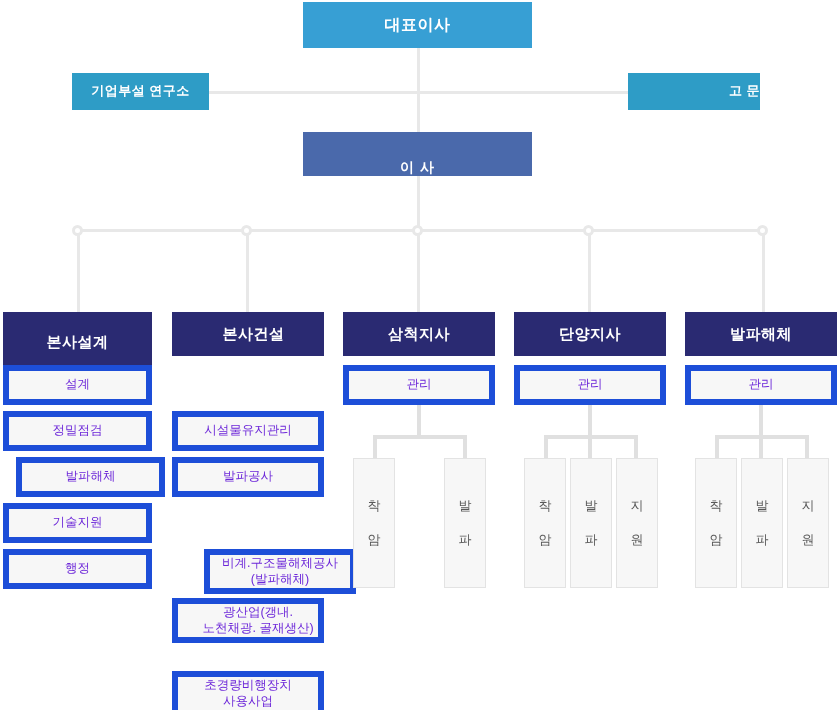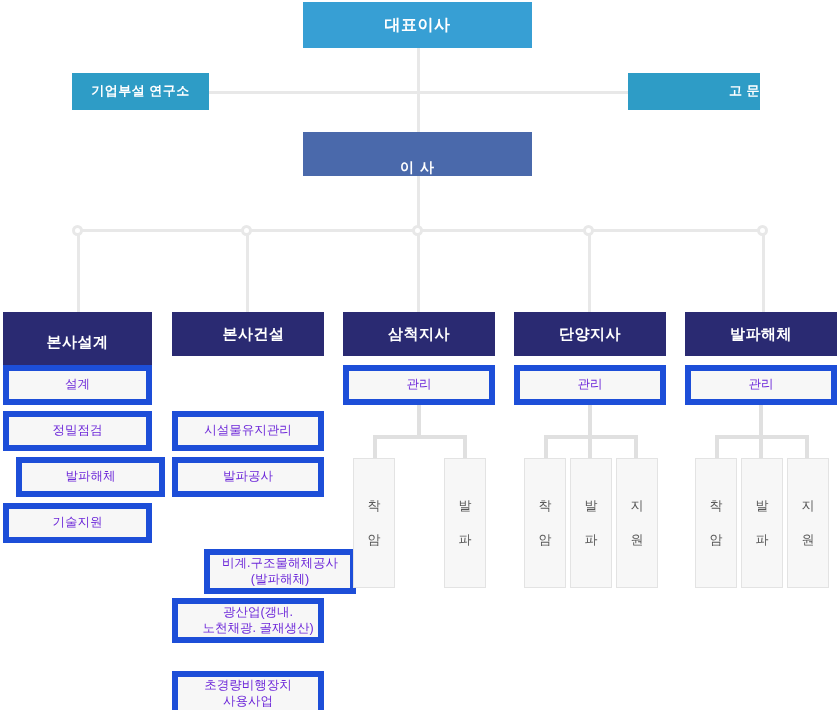--- a/index.html
+++ b/index.html
@@ -155,20 +155,23 @@
   </div>
   <div class="box box-sub" style="left:3px; top:411px; width:149px; height:40px;">
     <span>정밀점검</span>
   </div>
   <div class="box box-sub" style="left:16px; top:457px; width:149px; height:40px;">
     <span>발파해체</span>
   </div>
   <div class="box box-sub" style="left:3px; top:503px; width:149px; height:40px;">
     <span>기술지원</span>
   </div>
+  <div class="box box-sub" style="left:3px; top:549px; width:149px; height:40px;">
+    <span>행정</span>
+  </div>
 
   <div class="box box-dept" style="left:172px; top:312px; width:152px; height:44px;padding-left:11px;">
     <span>본사건설</span>
   </div>
   <div class="box box-sub" style="left:172px; top:411px; width:152px; height:40px;">
     <span>시설물유지관리</span>
   </div>
   <div class="box box-sub" style="left:172px; top:457px; width:152px; height:40px;">
     <span>발파공사</span>
   </div>

